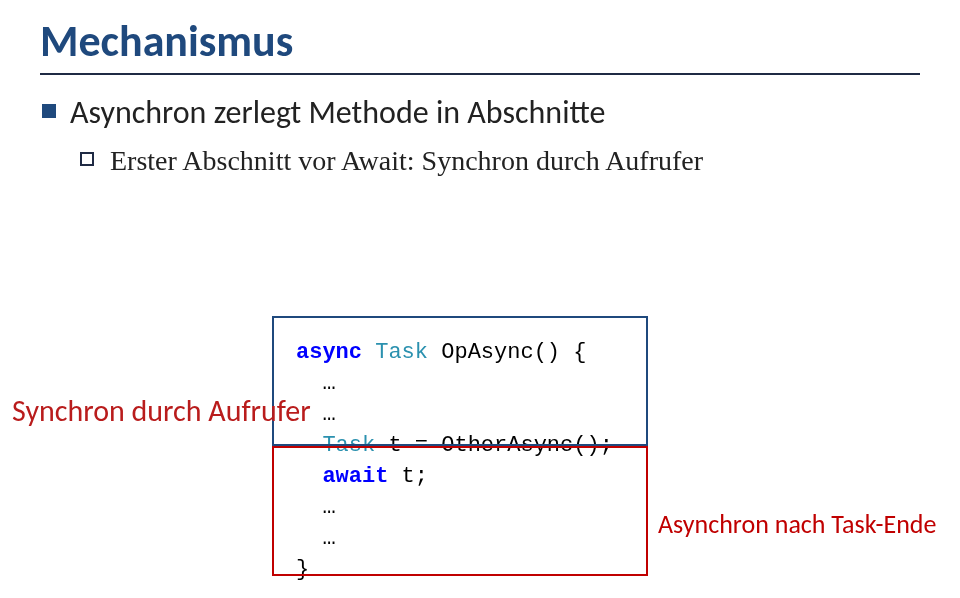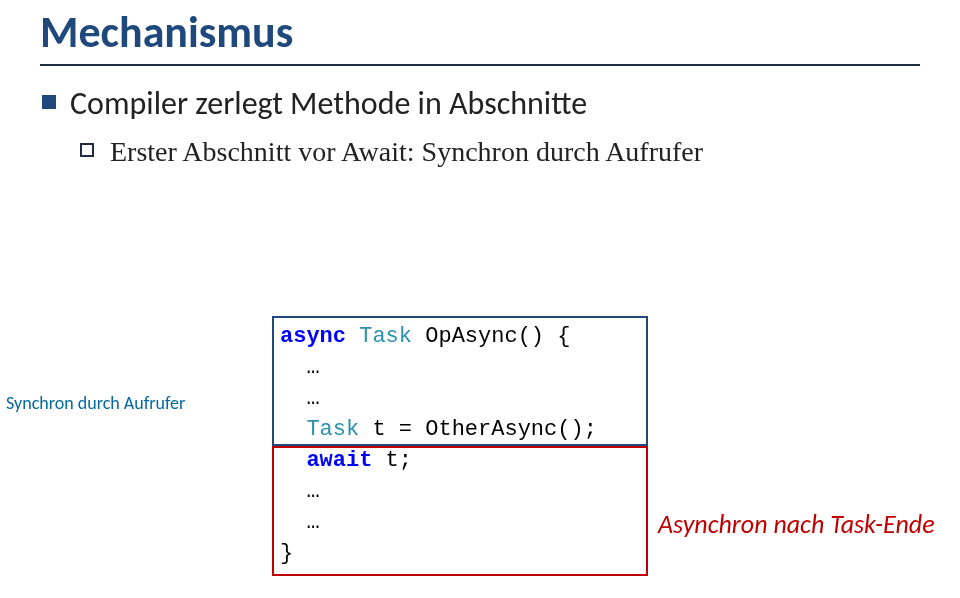--- a/index.html
+++ b/index.html
@@ -10,21 +10,21 @@
     background: #ffffff;
     font-family: Calibri, "Segoe UI", Arial, sans-serif;
     color: #000;
     overflow: hidden;
   }
   .slide {
     position: relative;
     width: 960px;
     height: 598px;
     box-sizing: border-box;
-    padding: 4px 40px;
+    padding: 13px 40px;
   }
   .title {
     color: #1F497D;
     font-size: 44px;
     font-weight: 700;
     margin: 0;
     padding-top: 6px;
     line-height: 1.0;
   }
   .hr {
@@ -66,42 +66,41 @@
     left: 40px;
     top: 10px;
     width: 14px;
     height: 14px;
     border: 2px solid #1F2A44;
     box-sizing: border-box;
   }
 
   .caller-label {
     position: absolute;
-    left: 6px;
+    left: 12px;
     top: 392px;
-    font-size: 18px;
-    color: #0369a1;
+    font-size: 30px;
+    color: #b91c1c;
   }
   .async-label {
     position: absolute;
     left: 658px;
     top: 508px;
     font-size: 26px;
     color: #C00000;
-    font-style: italic;
   }
 
   .codebox {
     position: absolute;
     left: 280px;
     top: 321px;
     width: 366px;
   }
   .codebox pre {
-    margin: 0;
+    margin: 16px;
     font-family: Consolas, "Courier New", monospace;
     font-size: 22px;
     line-height: 31px;
     color: #000;
   }
   .kw   { color: #0000FF; font-weight: 700; }
   .type { color: #2B91AF; }
   .ident{ color: #000000; }
 
   .box-top {
@@ -127,21 +126,21 @@
 </style>
 </head>
 <body>
 
 <div class="slide">
 
   <h1 class="title">Mechanismus</h1>
   <hr class="hr">
 
   <div class="bullets">
-    <div class="b1">Compiler zerlegt Methode in Abschnitte</div>
+    <div class="b1">Asynchron zerlegt Methode in Abschnitte</div>
     <div class="b2">Erster Abschnitt vor Await: Synchron durch Aufrufer</div>
   </div>
 
   <div class="codebox">
 <pre><span class="kw">async</span> <span class="type">Task</span><span class="ident"> OpAsync() {</span>
   <span class="ident">…</span>
   <span class="ident">…</span>
   <span class="type">Task</span><span class="ident"> t = OtherAsync();</span>
   <span class="kw">await</span><span class="ident"> t;</span>
   <span class="ident">…</span>

